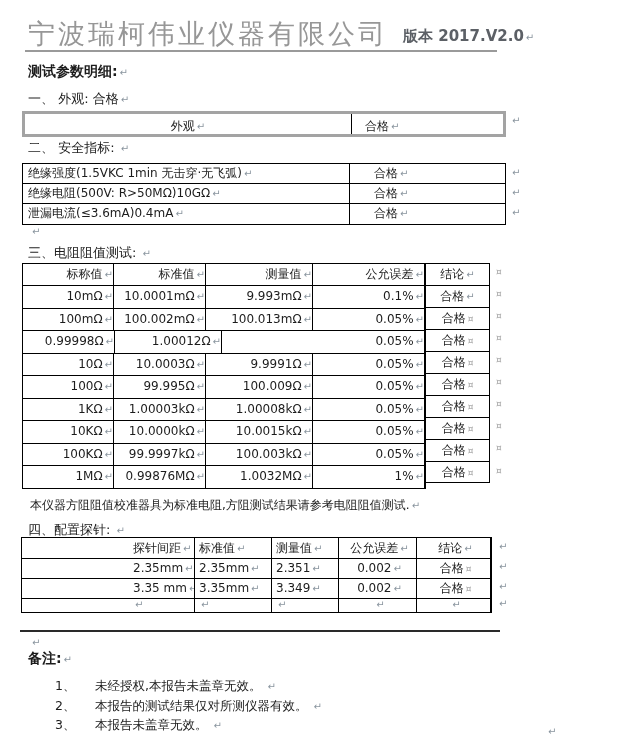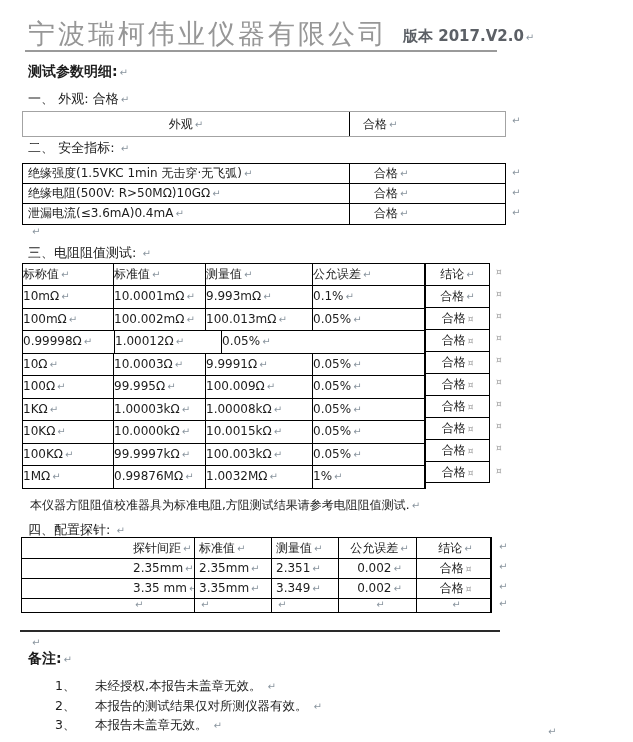--- a/index.html
+++ b/index.html
@@ -19,38 +19,38 @@
   .brule { left:20px; top:630px; width:480px; border-top:2px solid #2a2a2a; }
 
   .doctitle { font-weight:bold; font-size:14px; }
   .sect { font-size:13px; white-space:nowrap; }
   .note { font-size:12px; white-space:nowrap; }
   .remtitle { font-weight:bold; font-size:14px; }
   .remrow { font-size:12.5px; white-space:nowrap; }
   .remnum { display:inline-block; width:40px; }
 
   
-  .t1 { left:22px; top:111px; width:484px; height:26px; border:1px solid #a3a3a3; display:flex; }
+  .t1 { left:22px; top:111px; width:484px; height:26px; border:3px solid #a3a3a3; display:flex; }
   .t1c1 { width:327px; border-right:1px solid #000; text-align:center; line-height:24px; }
   .t1c2 { flex:1; padding-left:13px; line-height:24px; }
 
   
   .t2 { left:22px; top:163px; width:484px; border:1px solid #000; }
   .t2r { display:flex; height:20px; border-bottom:1px solid #000;gap:11px; }
   .t2r:last-child { border-bottom:none; }
   .t2a { width:327px; border-right:1px solid #000; padding-left:5px; line-height:19px; white-space:nowrap; }
   .t2b { flex:1; padding-left:13px; line-height:19px; }
 
   
   .t3wrap { left:22px; top:263px; width:468px; height:226px; }
   .t3main { position:absolute; left:0; top:0; width:404px; height:226px; border:1px solid #000; }
   .t3r { display:flex; height:22.5px; border-bottom:1px solid #000; }
   .t3r.th { height:22px; }
   .t3r:last-child { border-bottom:none; }
-  .t3r > div { border-right:1px solid #000; text-align:left; line-height:21.5px; overflow:hidden; white-space:nowrap; }
+  .t3r > div { border-right:1px solid #000; text-align:right; line-height:21.5px; overflow:hidden; white-space:nowrap; }
   .w1 { width:91px; } .w2 { width:92px; } .w3 { width:107px; } .w4 { flex:1; border-right:none; }
   .t3conc { position:absolute; left:403px; top:0; width:65px; height:220px; border:1px solid #000; background:#fff; }
   .t3conc > div { height:22px; border-bottom:1px solid #000; text-align:center; line-height:20px; }
   .t3conc > div:last-child { border-bottom:none; }
 
   
   .t4 { left:21px; top:537px; width:471px; border:1px solid #000; }
   .t4r { display:flex; border-bottom:1px solid #000; height:20px; }
   .t4r.th { height:21px; }
   .t4r.empty { height:13px; }

